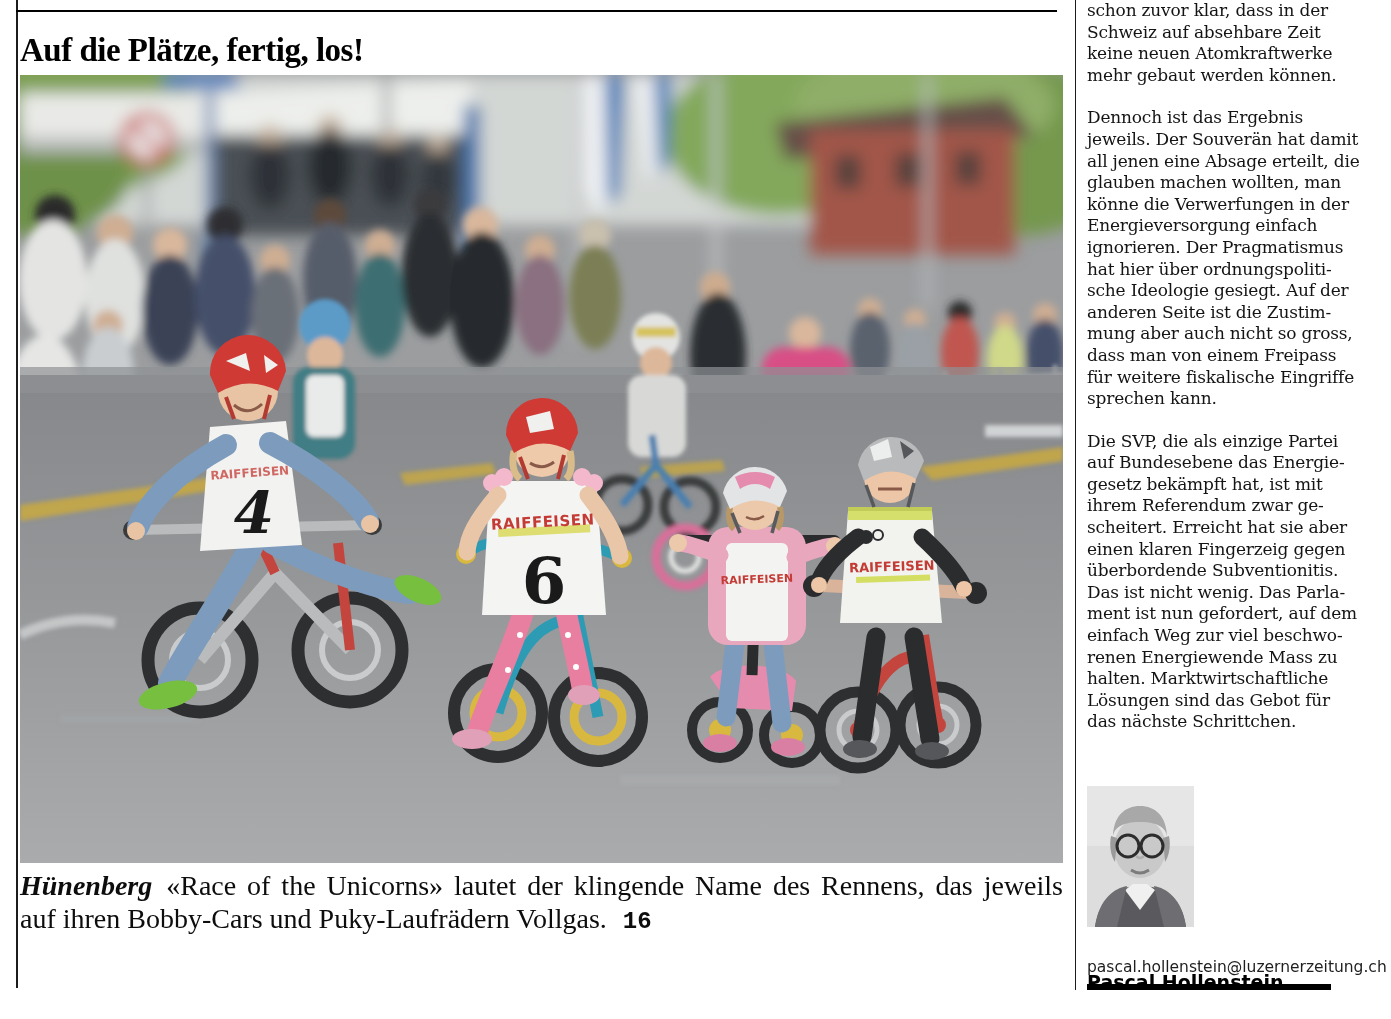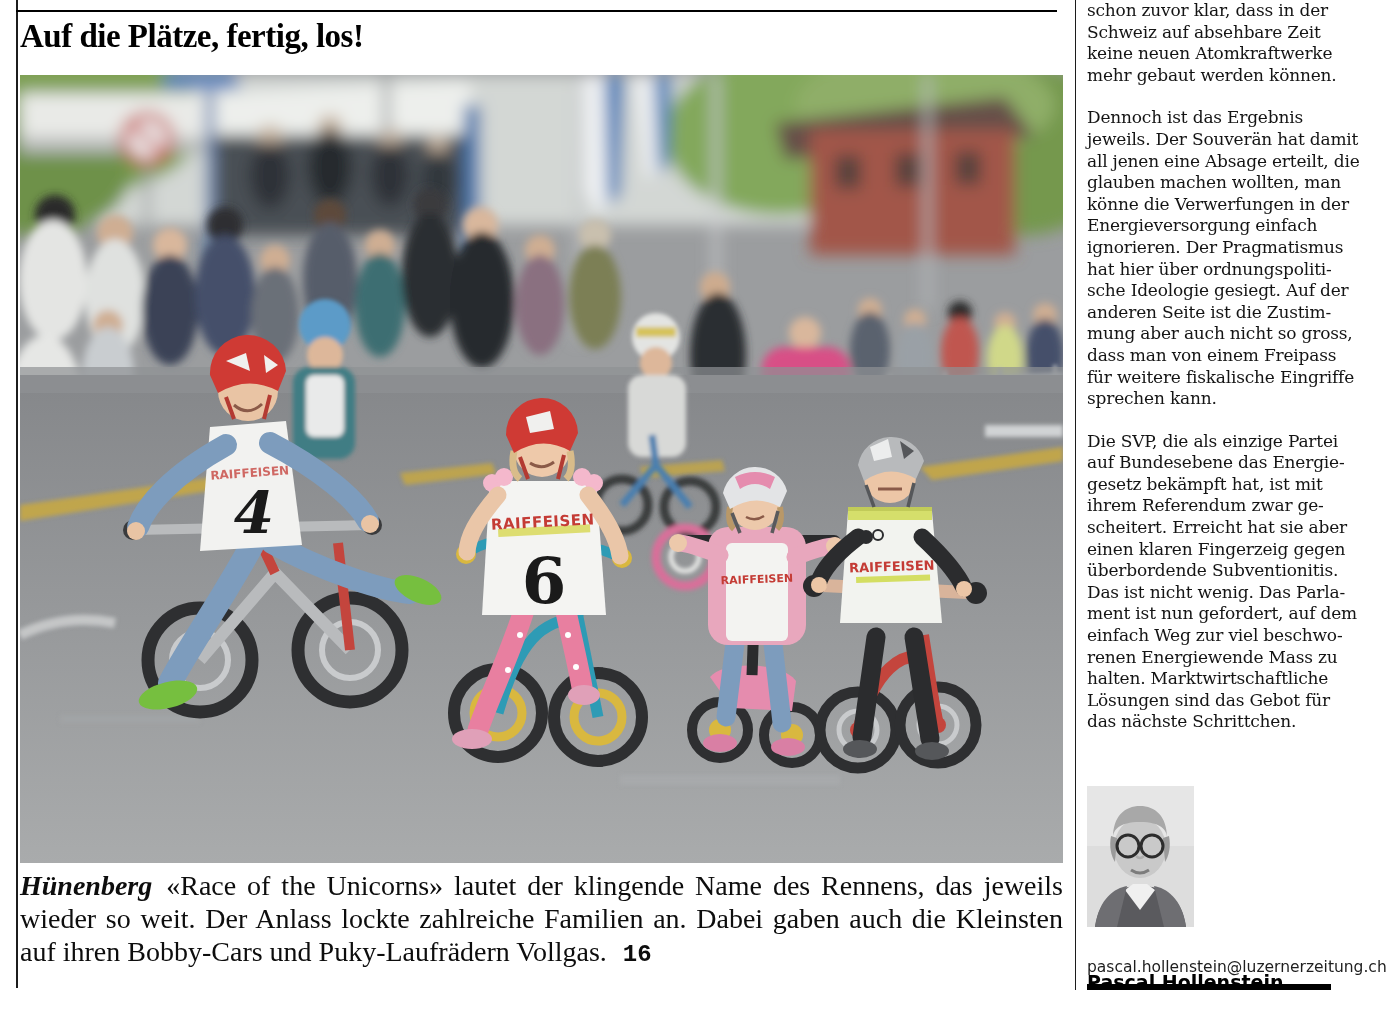--- a/index.html
+++ b/index.html
@@ -1,21 +1,21 @@
 <!DOCTYPE html>
 <html><head>
 <meta charset="utf-8">
 <style>
   html,body{margin:0;padding:0;background:#ffffff;}
   #page{position:relative;width:1391px;height:1019px;background:#fff;overflow:hidden;
         font-family:"Liberation Serif",serif;color:#111;}
   .vrule{position:absolute;background:#1c1c1c;}
   .hrule{position:absolute;background:#000;}
   
-  #headline{position:absolute;left:20px;top:18px;width:1040px;
+  #headline{position:absolute;left:20px;top:32px;width:1040px;
             font-family:"Liberation Serif",serif;font-weight:bold;font-size:33px;
             letter-spacing:-0.5px;color:#000;}
   
   #photo{position:absolute;left:20px;top:75px;width:1043px;height:788px;}
   #photo svg{display:block;}
   
   #caption{position:absolute;left:20px;top:869px;width:1043px;
            font-size:28px;line-height:33px;color:#0d0d0d;}
   .cap-line{text-align:justify;text-align-last:justify;white-space:nowrap;}
   .cap-line.last{text-align:left;text-align-last:left;}
@@ -335,21 +335,20 @@
         <path d="M850,372 L868,364 L872,382 L854,386 Z" fill="#eceded"></path>
         <path d="M880,366 L894,376 L884,384 Z" fill="#55575a"></path>
         <line x1="846" y1="410" x2="854" y2="432" stroke="#55575a" stroke-width="3.5"></line>
         <line x1="894" y1="408" x2="888" y2="432" stroke="#55575a" stroke-width="3.5"></line>
       </g>
     </svg>
   </div>
 
   <div id="caption">
     <div class="cap-line"><span id="cap-dateline">Hünenberg</span><span>«Race of the Unicorns» lautet der klingende Name des Rennens, das jeweils</span></div>
-    <div class="cap-line">wieder so weit. Der Anlass lockte zahlreiche Familien an. Dabei gaben auch die Kleinsten</div>
     <div class="cap-line last"><span>auf ihren Bobby-Cars und Puky-Laufrädern Vollgas.</span><span id="page-ref">16</span></div>
   </div>
 
   <div id="rightcol">
     <div class="col-para">
         <div class="col-line">schon zuvor klar, dass in der</div>
         <div class="col-line">Schweiz auf absehbare Zeit</div>
         <div class="col-line">keine neuen Atomkraftwerke</div>
         <div class="col-line">mehr gebaut werden können.</div>
       </div>

